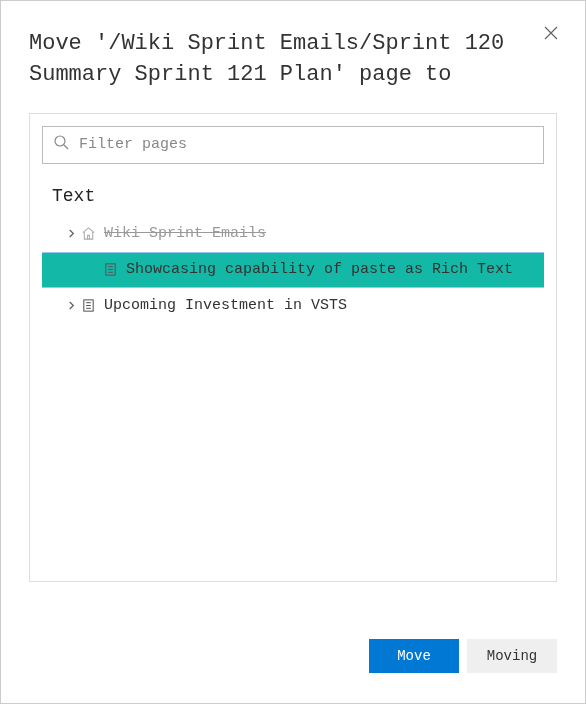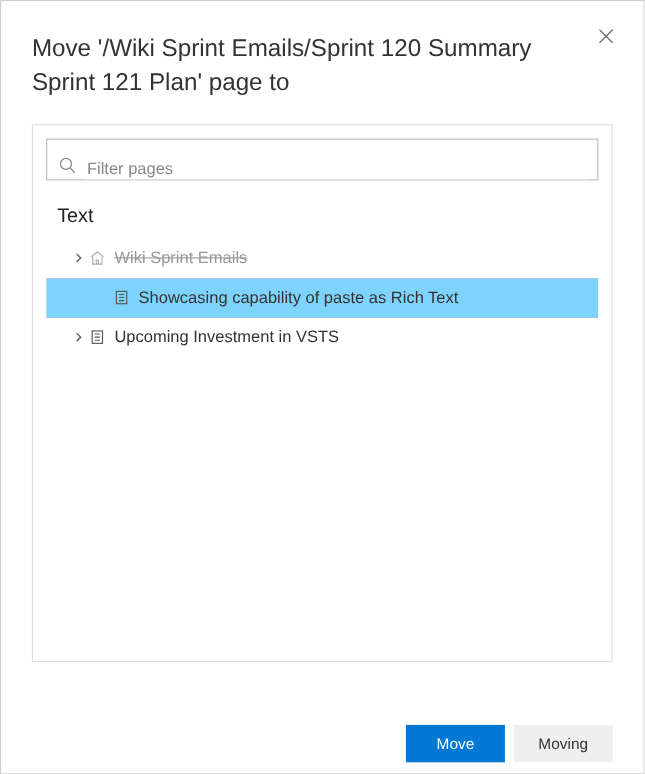--- a/index.html
+++ b/index.html
@@ -10,24 +10,25 @@
     background: #fff;
     color: #333;
     width: 586px;
     height: 704px;
     overflow: hidden;
   }
   .dialog {
     width: 586px;
     height: 704px;
     border: 1px solid #ccc;
-    padding: 28px 28px 10px 28px;
+    padding: 28px 28px 30px 28px;
     position: relative;
     display: flex;
     flex-direction: column;
+    font-family: Liberation Mono, monospace;
   }
   .close-btn {
     position: absolute;
     top: 22px;
     right: 22px;
     width: 24px;
     height: 24px;
     cursor: pointer;
     display: flex;
     align-items: center;
@@ -54,21 +55,21 @@
     flex: 1;
     padding: 12px;
     display: flex;
     flex-direction: column;
     overflow: hidden;
   }
   .filter-wrap {
     border: 1px solid #bbb;
     height: 38px;
     display: flex;
-    align-items: flex-end;
+    align-items: center;
     padding: 0 10px;
     gap: 8px;
     margin-bottom: 18px;
   }
   .filter-wrap svg {
     width: 16px; height: 16px;
     color: #888;
     flex-shrink: 0;
   }
   .filter-input {
@@ -117,21 +118,21 @@
     color: #555;
   }
   .item-icon svg { width: 15px; height: 15px; }
   .tree-row .label { }
   .row-disabled .label {
     color: #999;
     text-decoration: line-through;
   }
   .row-disabled .item-icon { color: #aaa; }
   .row-selected {
-    background: #7dd3fc;
+    background: #14b8a6;
     border-top: 1px solid #98c6ee;
     border-bottom: 1px solid #98c6ee;
   }
   .indent-1 { padding-left: 20px; text-align: right; }
   .indent-2 { padding-left: 42px; }
   .footer {
     display: flex;
     justify-content: flex-end;
     gap: 8px;
     padding-top: 18px;

